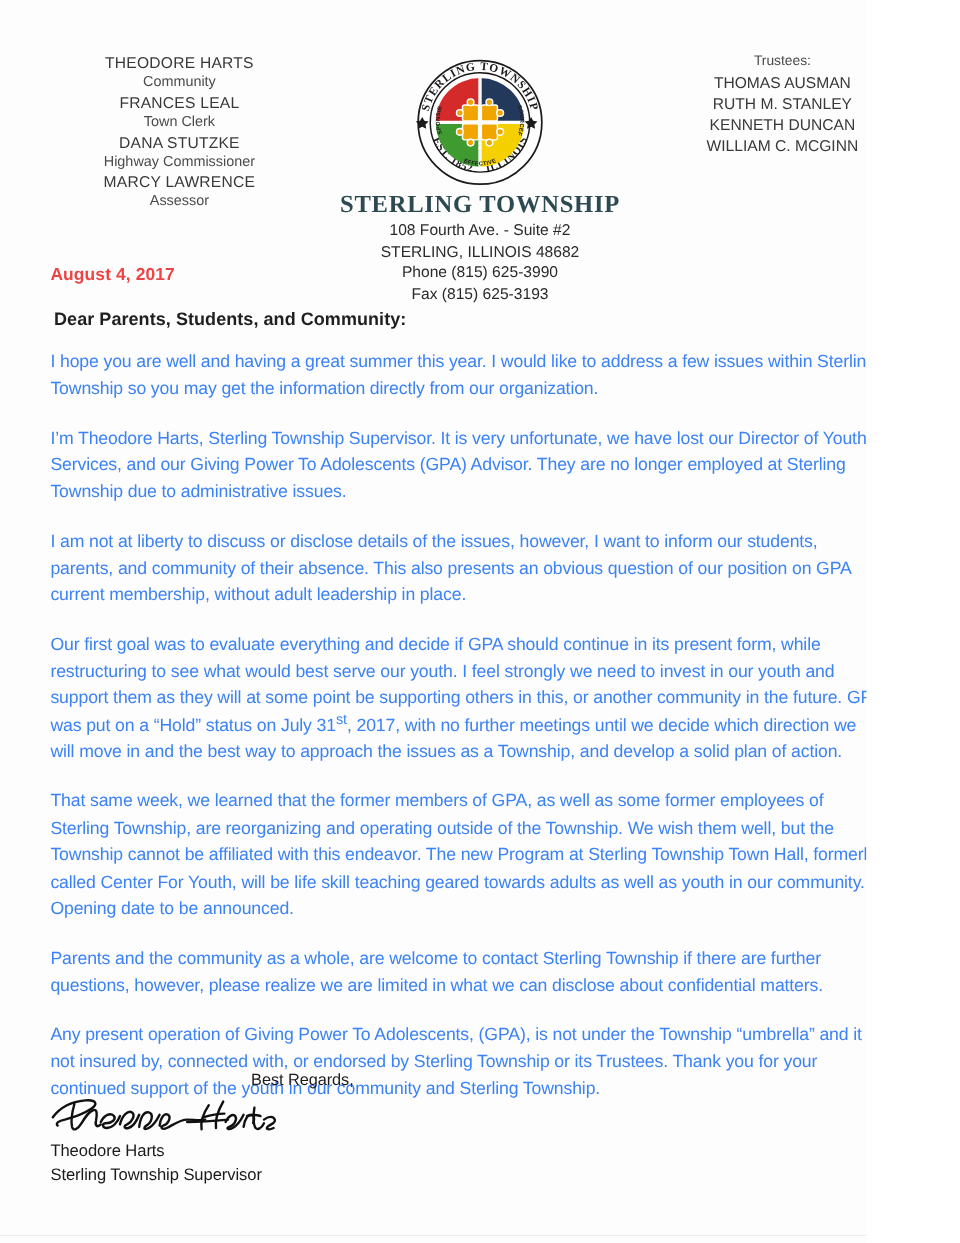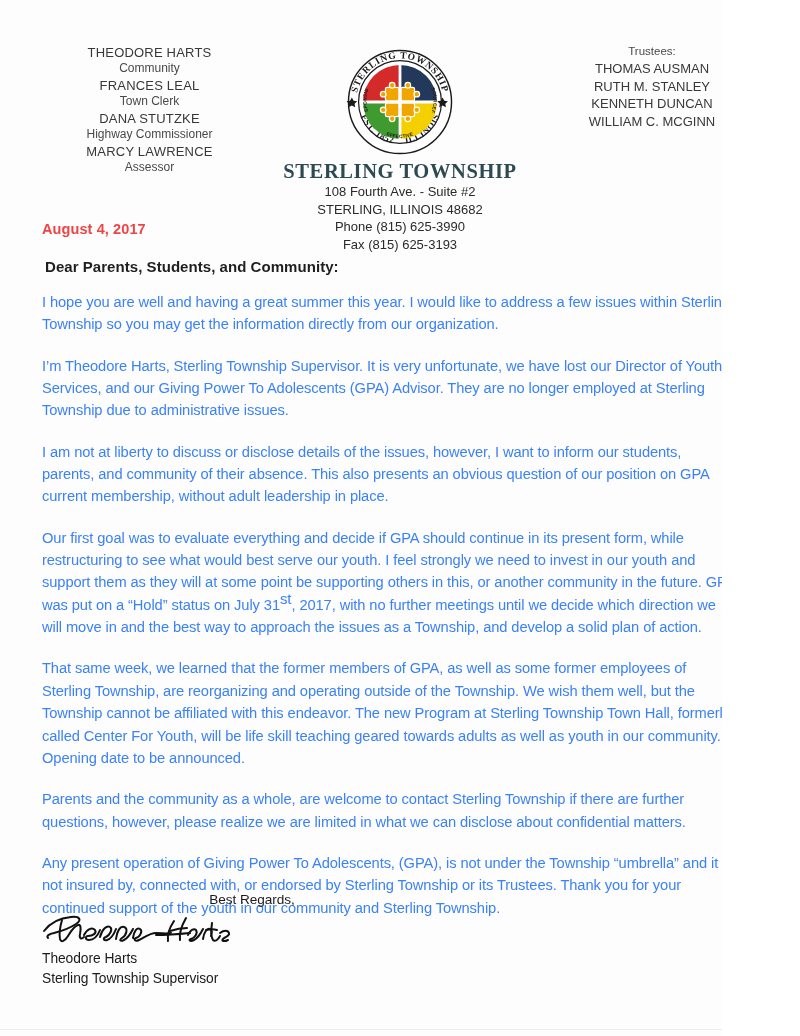--- a/index.html
+++ b/index.html
@@ -138,21 +138,21 @@
   .body p {
     margin: 0 12px 19px 0;
     font-size: 14.7px;
     line-height: 1.52;
     letter-spacing: -0.1px;
     color: #3b82f6;
     text-align: left;
   }
   .body p:last-child { margin-bottom: 0; }
   .body sup {
-    font-size: 15px;
+    font-size: 12px;
     vertical-align: super;
     line-height: 0;
   }
 
   
   .signoff {
     position: absolute;
     left: 42px;
     top: 892px;
     width: 420px;

